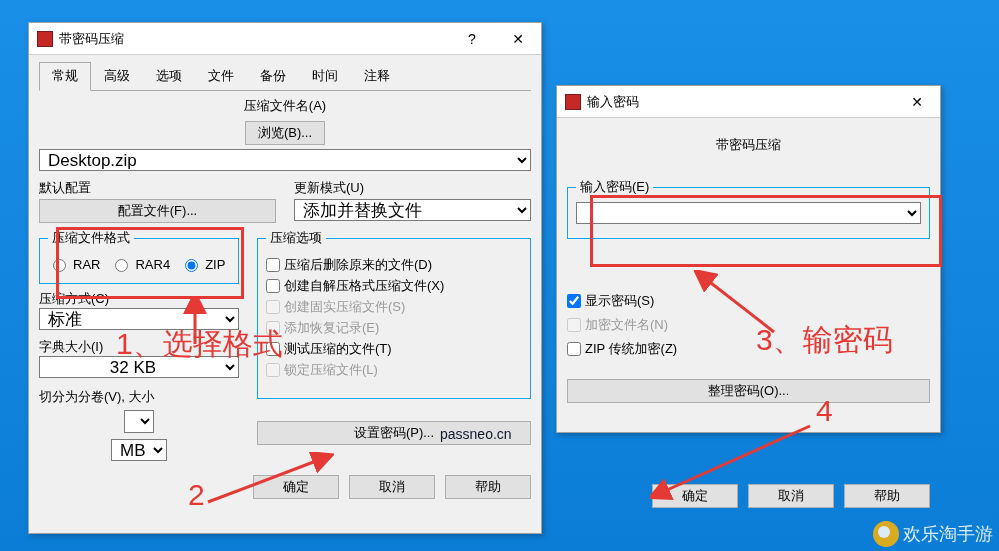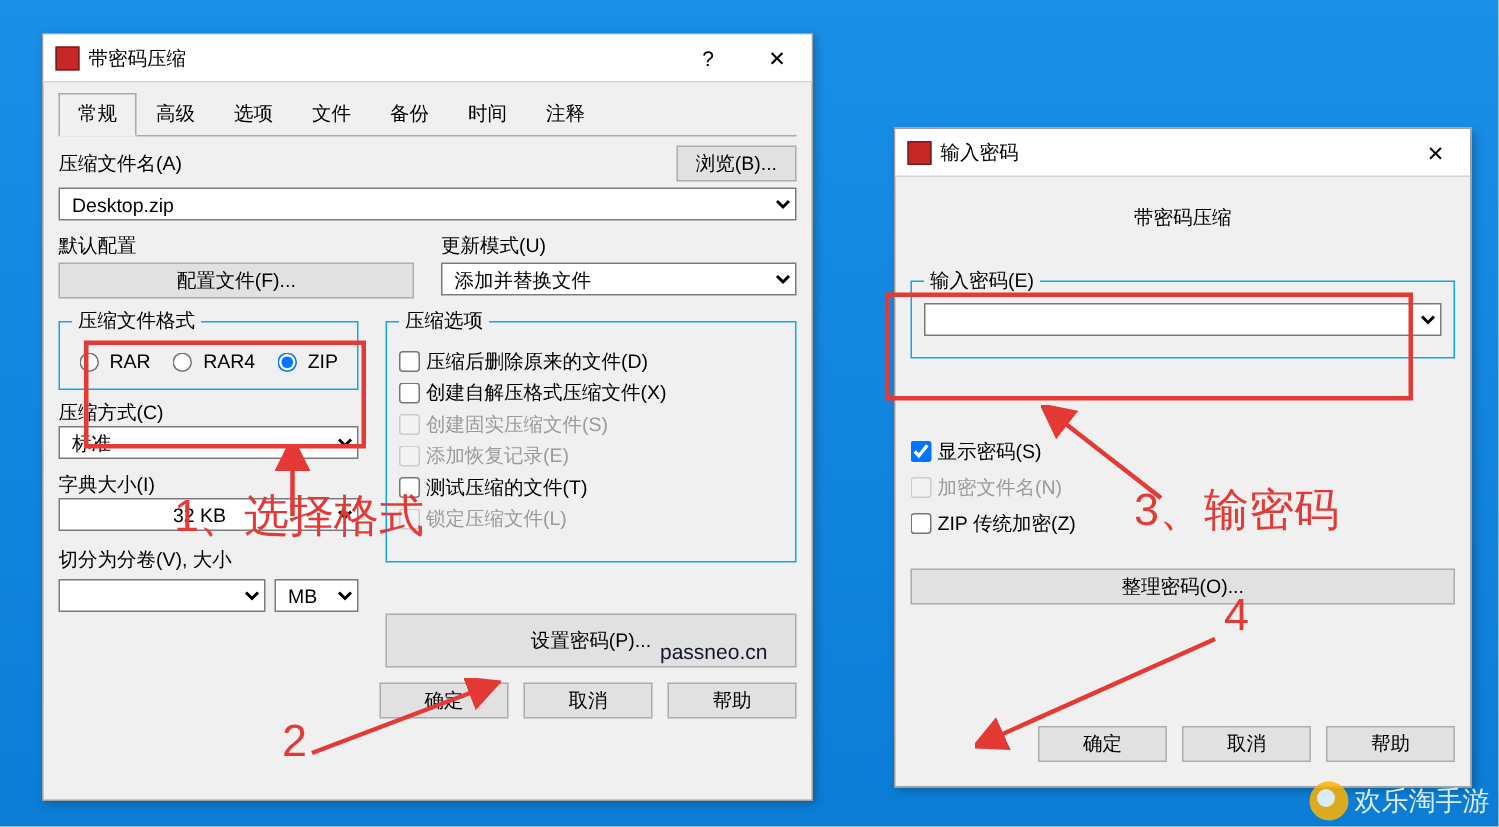--- a/index.html
+++ b/index.html
@@ -48,37 +48,37 @@
     position: relative; top: 1px;
     font-size: 13px;
     cursor: pointer;
     font-family: Liberation Mono, monospace;
   }
   .tab.active {
     background: #f0f0f0;
     border-color: #aaa;
     border-bottom: 1px solid #f0f0f0;
   }
-  .row { display: flex; align-items: center; gap: 6px; margin: 4px 0; }
+  .row { display: flex; align-items: center; gap: 6px; margin: 4px 0; flex-direction: column; }
   label.lbl { font-size: 13px; }
   .btn {
     background: #e1e1e1;
     border: 1px solid #adadad;
     padding: 2px 12px;
     font-size: 13px;
     cursor: pointer;
     min-height: 22px;
     display: inline-flex; align-items: center; justify-content: center;
   }
   select, input[type=text], .combo {
     border: 1px solid #7a7a7a;
     background: #fff;
     height: 22px;
     padding: 0 4px;
-    font-size: 13px;
+    font-size: 17px;
   }
   .columns { display: flex; gap: 18px; }
   .col { flex: 1; }
   fieldset.group {
     border: 1px solid #0ea5e9;
     padding: 6px 8px 8px 8px;
     margin: 6px 0;
   }
   fieldset.group legend { font-size: 13px; padding: 0 4px; }
   .radio-row { display: flex; gap: 10px; align-items: center; }
@@ -232,33 +232,33 @@
           <label class="chk">
               <input type="checkbox" style="">
               <span>测试压缩的文件(T)</span>
             </label>
           <label class="chk disabled">
               <input type="checkbox" disabled="" style="">
               <span>锁定压缩文件(L)</span>
             </label>
         </fieldset>
 
-        <button class="btn" style="width:100%; margin-top:28px; height:36px;">设置密码(P)...</button>
+        <button class="btn" style="width:100%; margin-top:16px; height:24px;">设置密码(P)...</button>
       </div>
     </div>
 
     <div class="footer-btns">
       <button class="btn">确定</button>
       <button class="btn">取消</button>
       <button class="btn">帮助</button>
     </div>
   </div>
 </div>
 
-<div class="dialog" style="left:596px; top:85px; width:385px; height:440px;">
+<div class="dialog" style="left:556px; top:85px; width:385px; height:348px;">
   <div class="titlebar">
     <span class="title-icon"></span>
     <span class="title-text">输入密码</span>
     <div class="winbtns">
       <div class="winbtn">✕</div>
     </div>
   </div>
   <div class="body" style="display:flex; flex-direction:column; height:400px;">
     <div style="text-align:center; padding:12px 0 18px 0;">带密码压缩</div>
 

